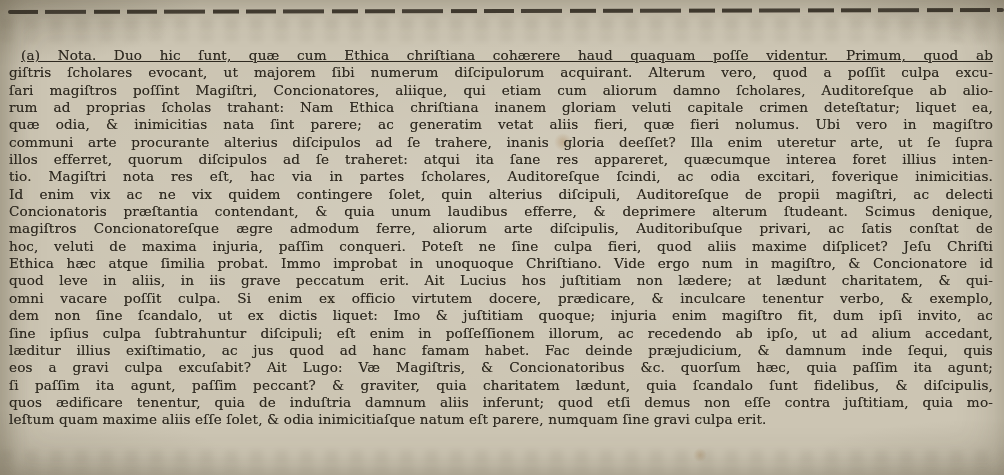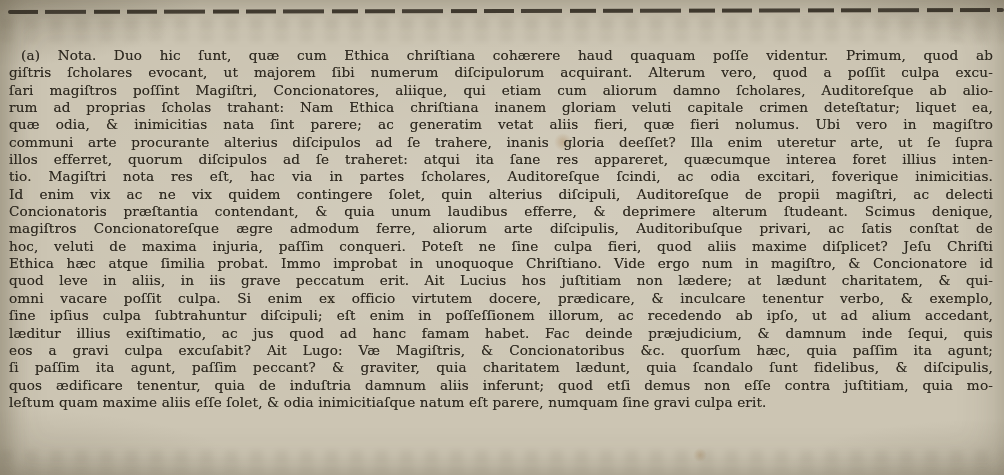--- a/index.html
+++ b/index.html
@@ -50,21 +50,21 @@
     letter-spacing:0.15px;
     text-shadow:0 0 0.6px rgba(46,41,32,0.55);
   }
   .line {
     height:17.35px;
     overflow:hidden;
     text-align:justify;
     text-align-last:justify;
     white-space:normal;
   }
-  .line.first { text-indent:12px; }
+  .line.first { text-indent:12px;text-decoration:underline; }
   .line.last  { text-align-last:left; }
 </style>
 </head>
 <body>
 
 <div class="page">
   <div class="top-rule"></div>
   <div class="ghost ghost-top"></div>
   <div class="ghost ghost-top2"></div>
   <div class="textblock">
@@ -76,20 +76,21 @@
       <div class="line">communi arte procurante alterius diſcipulos ad ſe trahere, inanis gloria deeſſet? Illa enim uteretur arte, ut ſe ſupra</div>
       <div class="line">illos efferret, quorum diſcipulos ad ſe traheret: atqui ita ſane res appareret, quæcumque interea foret illius inten-</div>
       <div class="line">tio. Magiſtri nota res eſt, hac via in partes ſcholares, Auditoreſque ſcindi, ac odia excitari, foverique inimicitias.</div>
       <div class="line">Id enim vix ac ne vix quidem contingere ſolet, quin alterius diſcipuli, Auditoreſque de propii magiſtri, ac delecti</div>
       <div class="line">Concionatoris præſtantia contendant, &amp; quia unum laudibus efferre, &amp; deprimere alterum ſtudeant. Scimus denique,</div>
       <div class="line">magiſtros Concionatoreſque ægre admodum ferre, aliorum arte diſcipulis, Auditoribuſque privari, ac ſatis conſtat de</div>
       <div class="line">hoc, veluti de maxima injuria, paſſim conqueri. Poteſt ne ſine culpa fieri, quod aliis maxime diſplicet? Jeſu Chriſti</div>
       <div class="line">Ethica hæc atque ſimilia probat. Immo improbat in unoquoque Chriſtiano. Vide ergo num in magiſtro, &amp; Concionatore id</div>
       <div class="line">quod leve in aliis, in iis grave peccatum erit. Ait Lucius hos juſtitiam non lædere; at lædunt charitatem, &amp; qui-</div>
       <div class="line">omni vacare poſſit culpa. Si enim ex officio virtutem docere, prædicare, &amp; inculcare tenentur verbo, &amp; exemplo,</div>
+      <div class="line">dem non ſine ſcandalo, ut ex dictis liquet: Imo &amp; juſtitiam quoque; injuria enim magiſtro fit, dum ipſi invito, ac</div>
       <div class="line">ſine ipſius culpa ſubtrahuntur diſcipuli; eſt enim in poſſeſſionem illorum, ac recedendo ab ipſo, ut ad alium accedant,</div>
       <div class="line">læditur illius exiſtimatio, ac jus quod ad hanc famam habet. Fac deinde præjudicium, &amp; damnum inde ſequi, quis</div>
       <div class="line">eos a gravi culpa excuſabit? Ait Lugo: Væ Magiſtris, &amp; Concionatoribus &amp;c. quorſum hæc, quia paſſim ita agunt;</div>
       <div class="line">ſi paſſim ita agunt, paſſim peccant? &amp; graviter, quia charitatem lædunt, quia ſcandalo ſunt fidelibus, &amp; diſcipulis,</div>
       <div class="line">quos ædificare tenentur, quia de induſtria damnum aliis inferunt; quod etſi demus non eſſe contra juſtitiam, quia mo-</div>
       <div class="line last">leſtum quam maxime aliis eſſe ſolet, &amp; odia inimicitiaſque natum eſt parere, numquam ſine gravi culpa erit.</div>
     </div>
   <div class="ghost ghost-bottom"></div>
   <div class="ghost ghost-bottom2"></div>
 </div>

